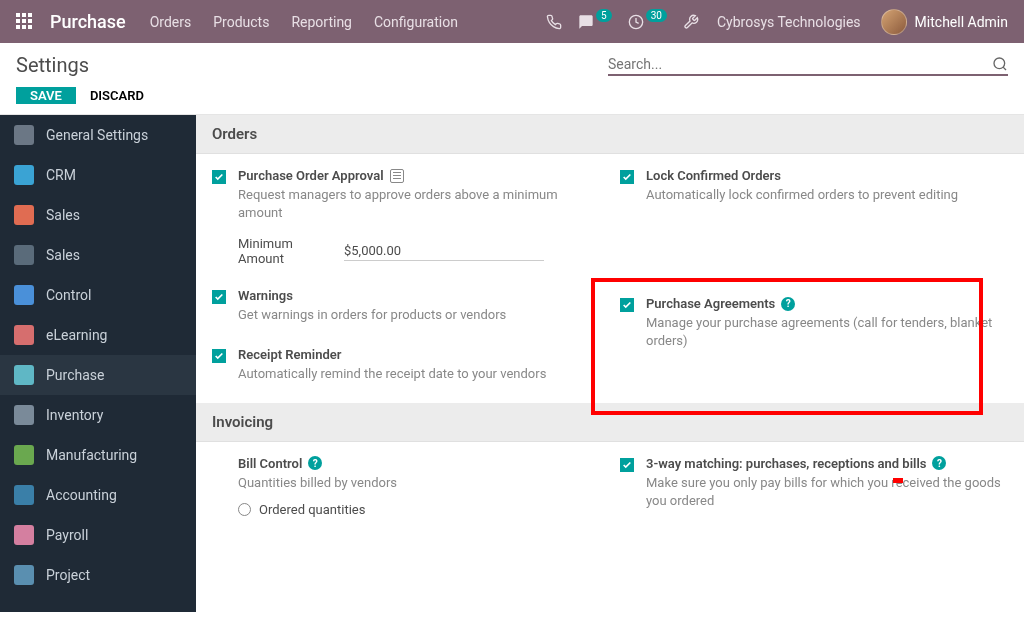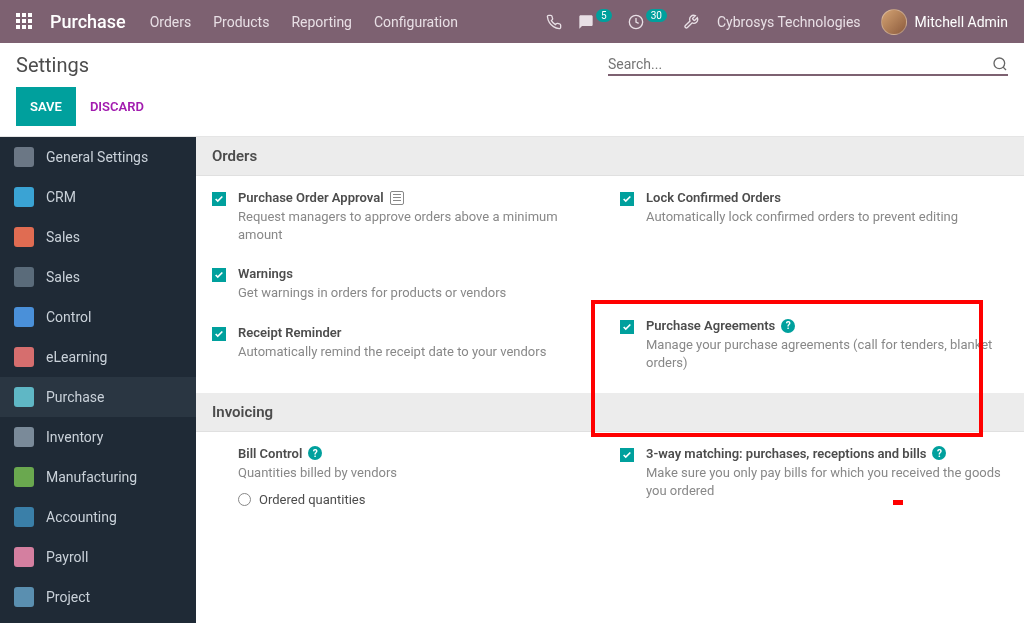--- a/index.html
+++ b/index.html
@@ -17,22 +17,22 @@
 .topnav .user { margin-left: 20px; display: flex; align-items: center; font-size: 14px; }
 .topnav .avatar { width: 26px; height: 26px; border-radius: 50%; background: linear-gradient(135deg, #d4a373, #8b5a3c); margin-right: 8px; border: 1px solid rgba(255,255,255,0.3); }
 
 .subbar { display: flex; align-items: center; padding: 10px 16px 4px; }
 .subbar .title { font-size: 20px; color: #4c4c4c; flex: 0 0 auto; }
 .subbar .search-wrap { margin-left: auto; width: 400px; border-bottom: 2px solid #7d6171; display: flex; padding: 2px 0; }
 .subbar .search-wrap input { border: none; outline: none; flex: 1; font-size: 14px; color: #666; }
 .subbar .search-wrap .sicon { color: #666; }
 
 .actionbar { padding: 6px 16px 10px; display: flex; align-items: center; gap: 14px; }
-.btn-save { background: #00a09d; color: #fff; border: none; padding: 12px 14px; font-size: 13px; font-weight: 600; cursor: pointer; }
-.btn-discard { background: none; border: none; color: #a21caf; font-size: 13px; font-weight: 600; cursor: pointer; }
+.btn-save { background: #00a09d; color: #fff; border: none; padding: 1px 14px; font-size: 13px; font-weight: 600; cursor: pointer; }
+.btn-discard { background: none; border: none; color: #000000; font-size: 13px; font-weight: 600; cursor: pointer; }
 
 .body-wrap { display: flex; height: 498px; border-top: 1px solid #e5e5e5; }
 
 .sidebar { width: 196px; background: #1f2a36; color: #c9d1d9; overflow-y: auto; flex-shrink: 0; }
 .sidebar::-webkit-scrollbar { width: 10px; }
 .sidebar::-webkit-scrollbar-thumb { background: #888; border-radius: 2px; }
 .sidebar::-webkit-scrollbar-track { background: #d0d0d0; }
 .side-item { display: flex; align-items: center; padding: 10px 14px; cursor: pointer; font-size: 14px; }
 .side-item.active { background: #2a3642; }
 .side-item .sicon { width: 20px; height: 20px; margin-right: 12px; border-radius: 3px; display: flex; align-items: center; justify-content: center; font-size: 11px; color: #fff; }
@@ -211,20 +211,24 @@
               <svg viewBox="0 0 24 24" fill="none" stroke="#fff" stroke-width="4">
                 <polyline points="20 6 9 17 4 12"></polyline>
               </svg>
             </div>
           <div class="setting-body">
             <div class="setting-title">
                 <span>Purchase Order Approval</span> 
                 <span class="mini-icon"></span>
               </div>
             <div class="setting-desc">Request managers to approve orders above a minimum amount</div>
+            <div class="field-row">
+              <div class="field-label">Minimum Amount</div>
+              <div class="field-value">$5,000.00</div>
+            </div>
           </div>
         </div>
         <div class="setting-row">
           <div class="chk">
               <svg viewBox="0 0 24 24" fill="none" stroke="#fff" stroke-width="4">
                 <polyline points="20 6 9 17 4 12"></polyline>
               </svg>
             </div>
           <div class="setting-body">
             <div class="setting-title">Warnings</div>

